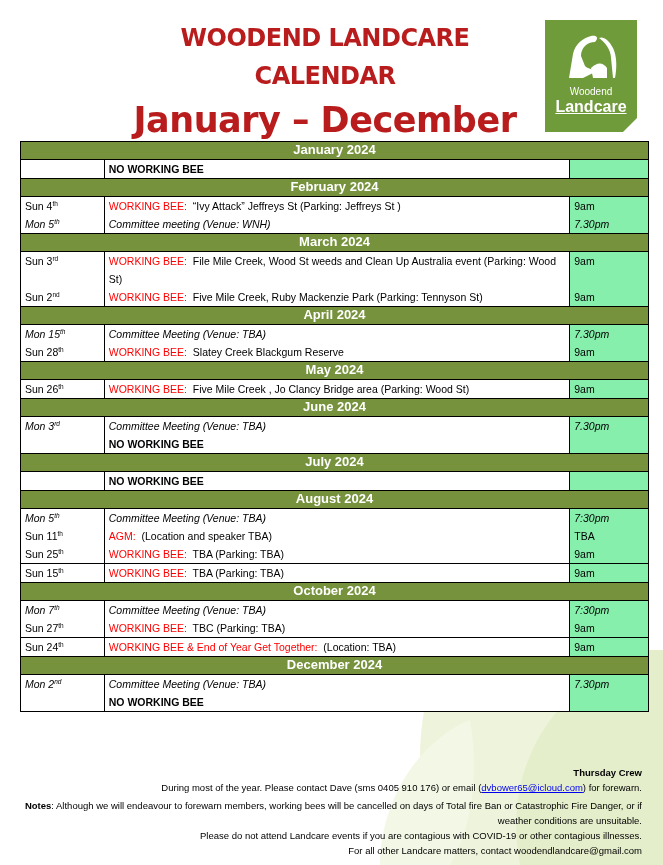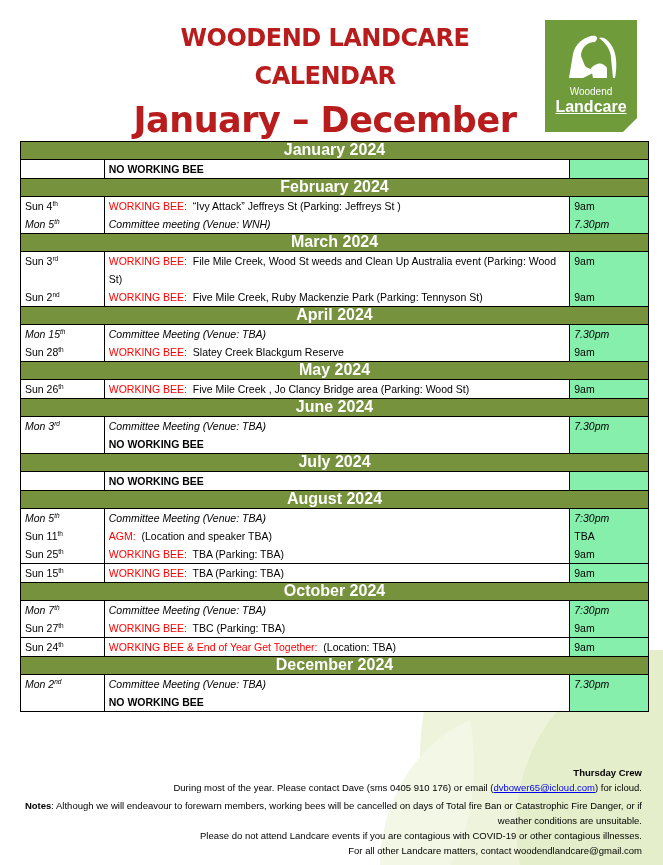--- a/index.html
+++ b/index.html
@@ -15,21 +15,21 @@
     .title-3 { top: 82px; font-size: 35px; }
 
     .logo { position: absolute; left: 545px; top: 2px; width: 92px; height: 112px; background: #6f9b3a; z-index: 2; }
     .logo-corner { position: absolute; right: 0; bottom: 0; width: 0; height: 0; border-left: 14px solid transparent; border-bottom: 14px solid #ffffff; }
     .logo-hands { position: absolute; left: 18px; top: 12px; width: 56px; height: 52px; }
     .logo-small { position: absolute; left: 0; width: 92px; top: 66px; text-align: center; color: #ffffff; font-size: 10px; }
     .logo-big { position: absolute; left: 0; width: 92px; top: 78px; text-align: center; color: #ffffff; font-size: 16px; font-weight: bold; text-decoration: underline; }
 
     .calendar { position: absolute; left: 20px; top: 141px; width: 629px; border-collapse: collapse; z-index: 1; font-size: 10.5px; }
     .calendar td { border: 1px solid #000; vertical-align: top; }
-    .month-row td { background: #76923c; color: #ffffff; font-weight: bold; text-align: center; height: 18px; line-height: 16px; font-size: 16px; }
+    .month-row td { background: #76923c; color: #ffffff; font-weight: bold; text-align: center; height: 18px; line-height: 16px; font-size: 13px; }
     .col-date { width: 84px; background: #fff; }
     .col-event { width: 466px; background: #fff; }
     .col-time { width: 79px; background: #86efac; margin-top: 34px; }
     .line { height: 18px; line-height: 18px; padding-left: 4px; white-space: nowrap; }
     .line.wrap { white-space: normal; height: auto; line-height: 18px; }
     .italic { font-style: italic; }
     .bold { font-weight: bold; }
     .red { color: #ff0000; font-weight: normal; }
     sup { font-size: 6.5px; vertical-align: top; position: relative; top: -2px; }
 
@@ -252,20 +252,20 @@
           <div class="line italic">7.30pm</div>
           <div class="line"></div>
         </td>
       </tr>
     </tbody>
 </table>
 
 <div class="footer">
   <div class="heading">Thursday Crew</div>
   <div>
-    <span>During most of the year. Please contact Dave (sms 0405 910 176) or email (</span><a>dvbower65@icloud.com</a><span>) for icloud.</span>
+    <span>During most of the year. Please contact Dave (sms 0405 910 176) or email (</span><a>dvbower65@icloud.com</a><span>) for forewarn.</span>
   </div>
   <div class="gap">
     <span class="heading">Notes</span><span>: Although we will endeavour to forewarn members, working bees will be cancelled on days of Total fire Ban or Catastrophic Fire Danger, or if weather conditions are unsuitable.</span>
   </div>
   <div>Please do not attend Landcare events if you are contagious with COVID-19 or other contagious illnesses.</div>
   <div>For all other Landcare matters, contact woodendlandcare@gmail.com</div>
 </div>
 
 </body></html>

